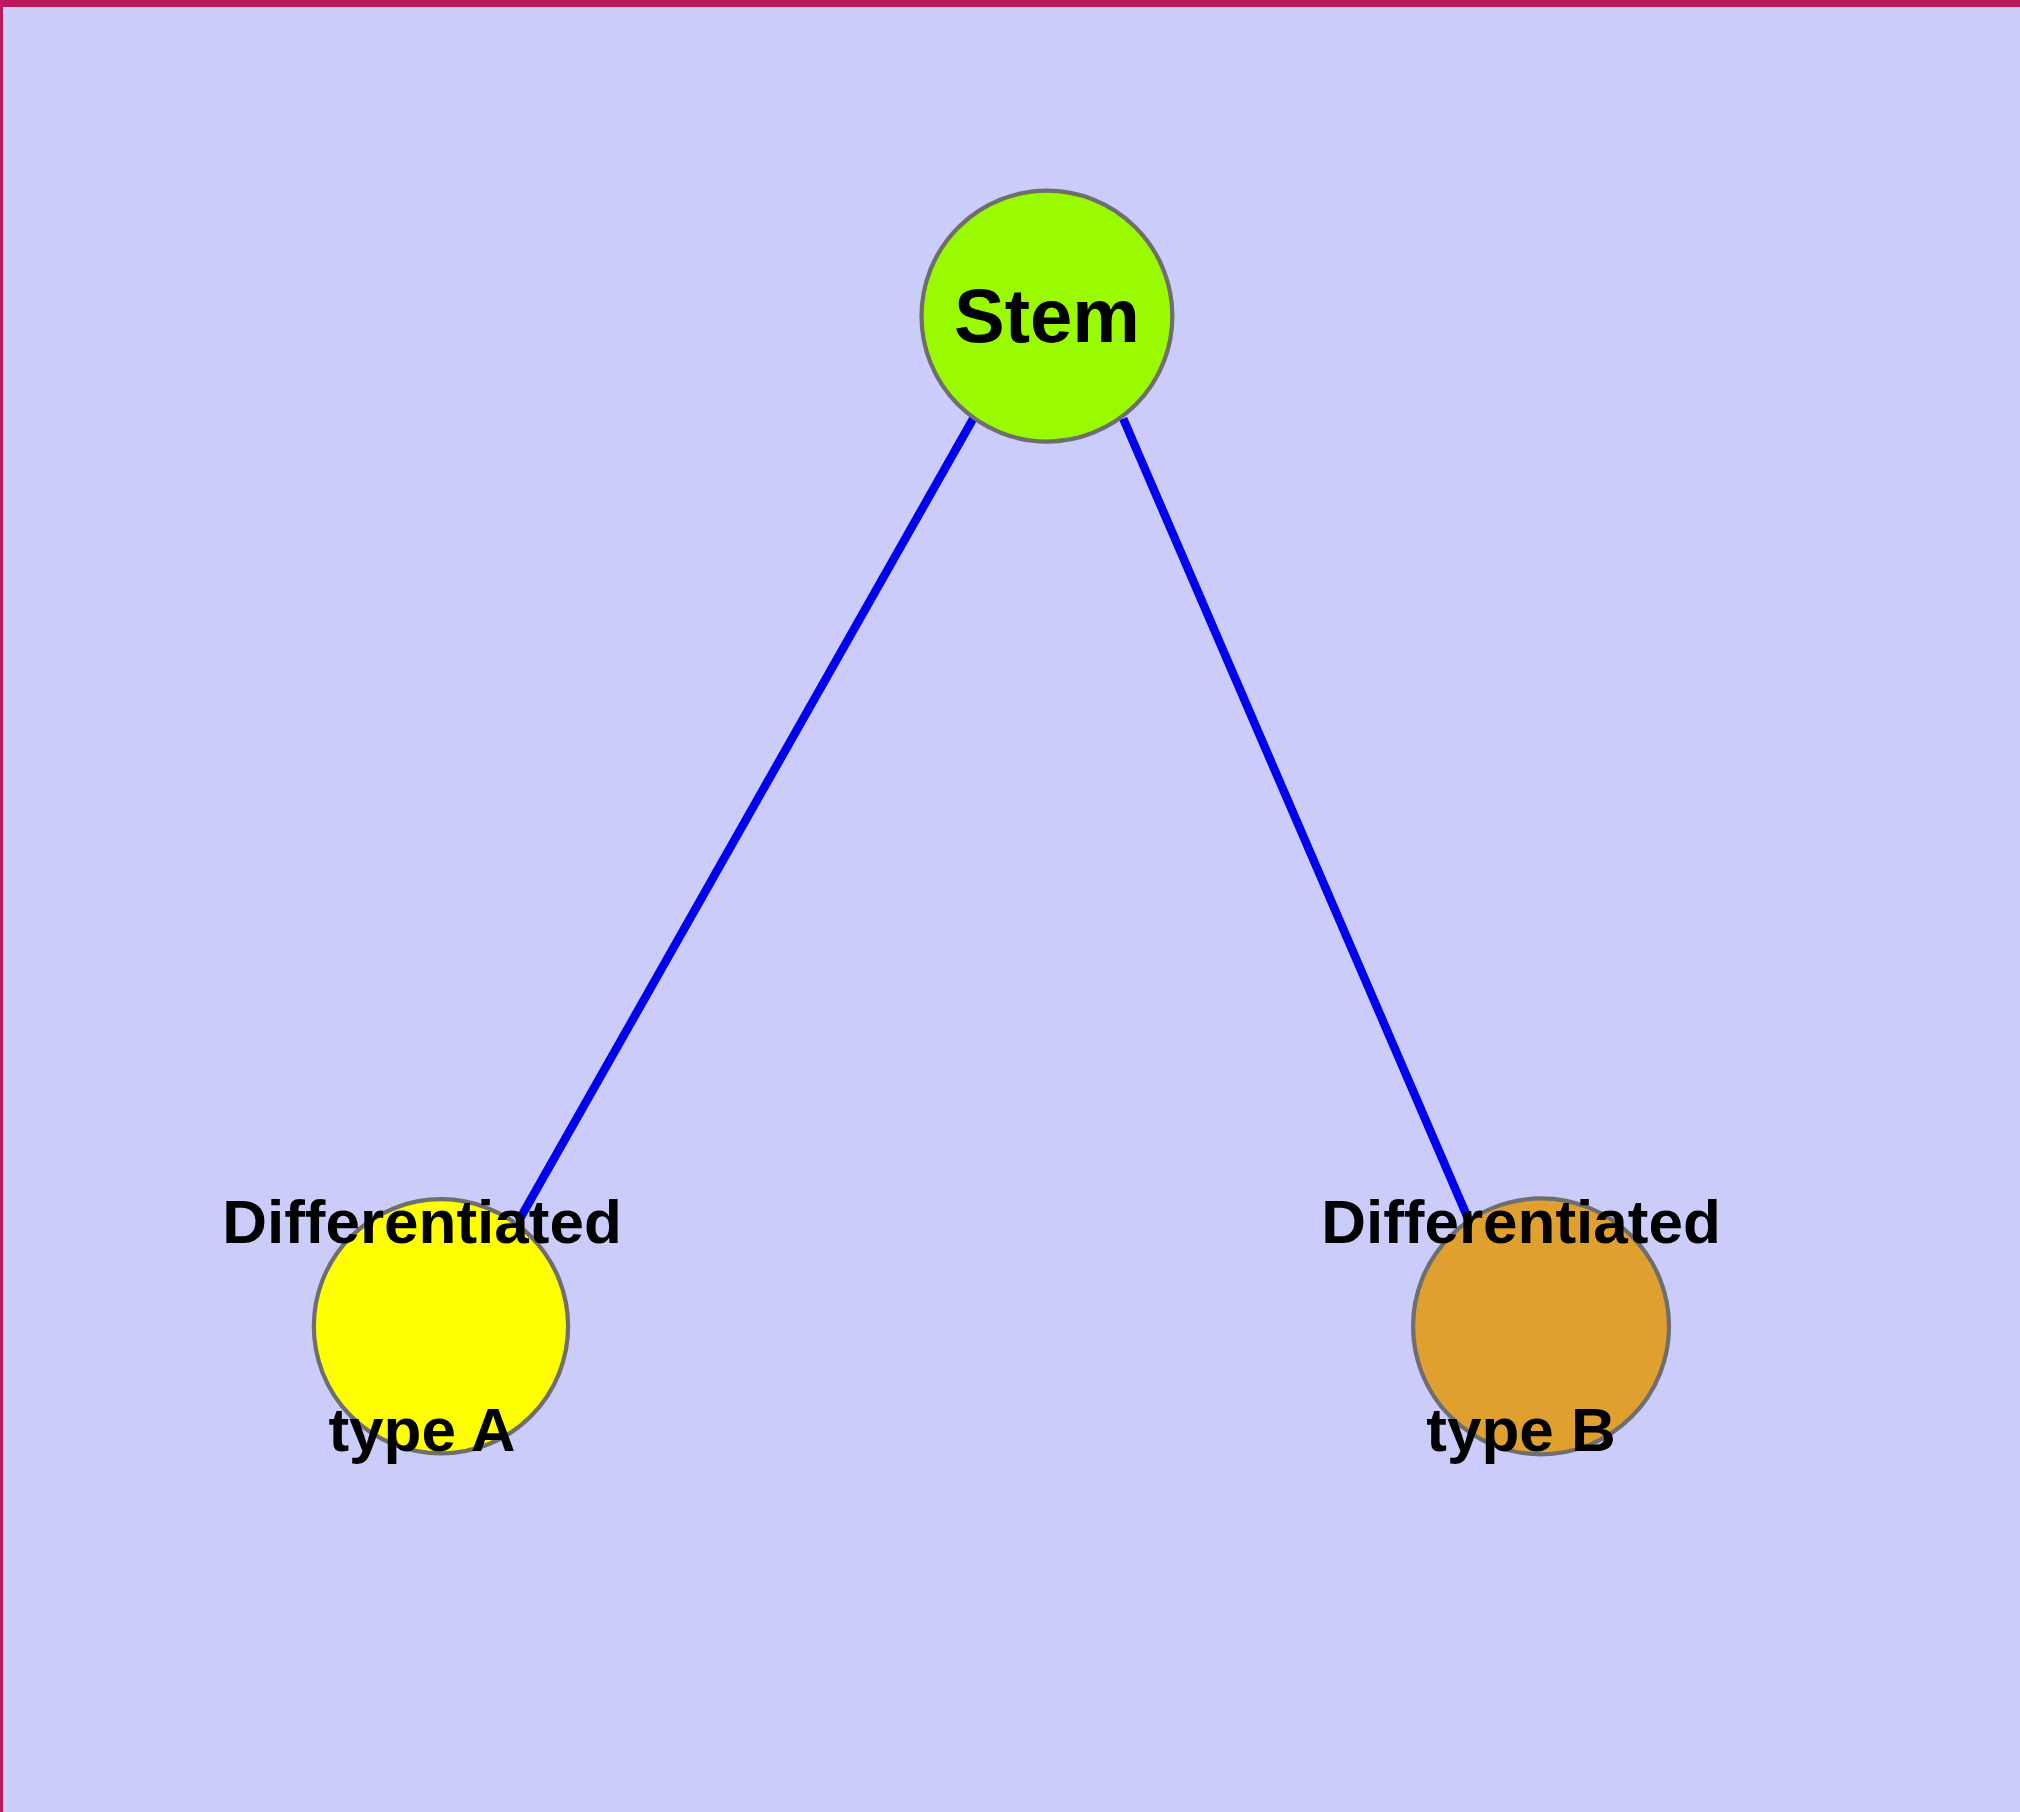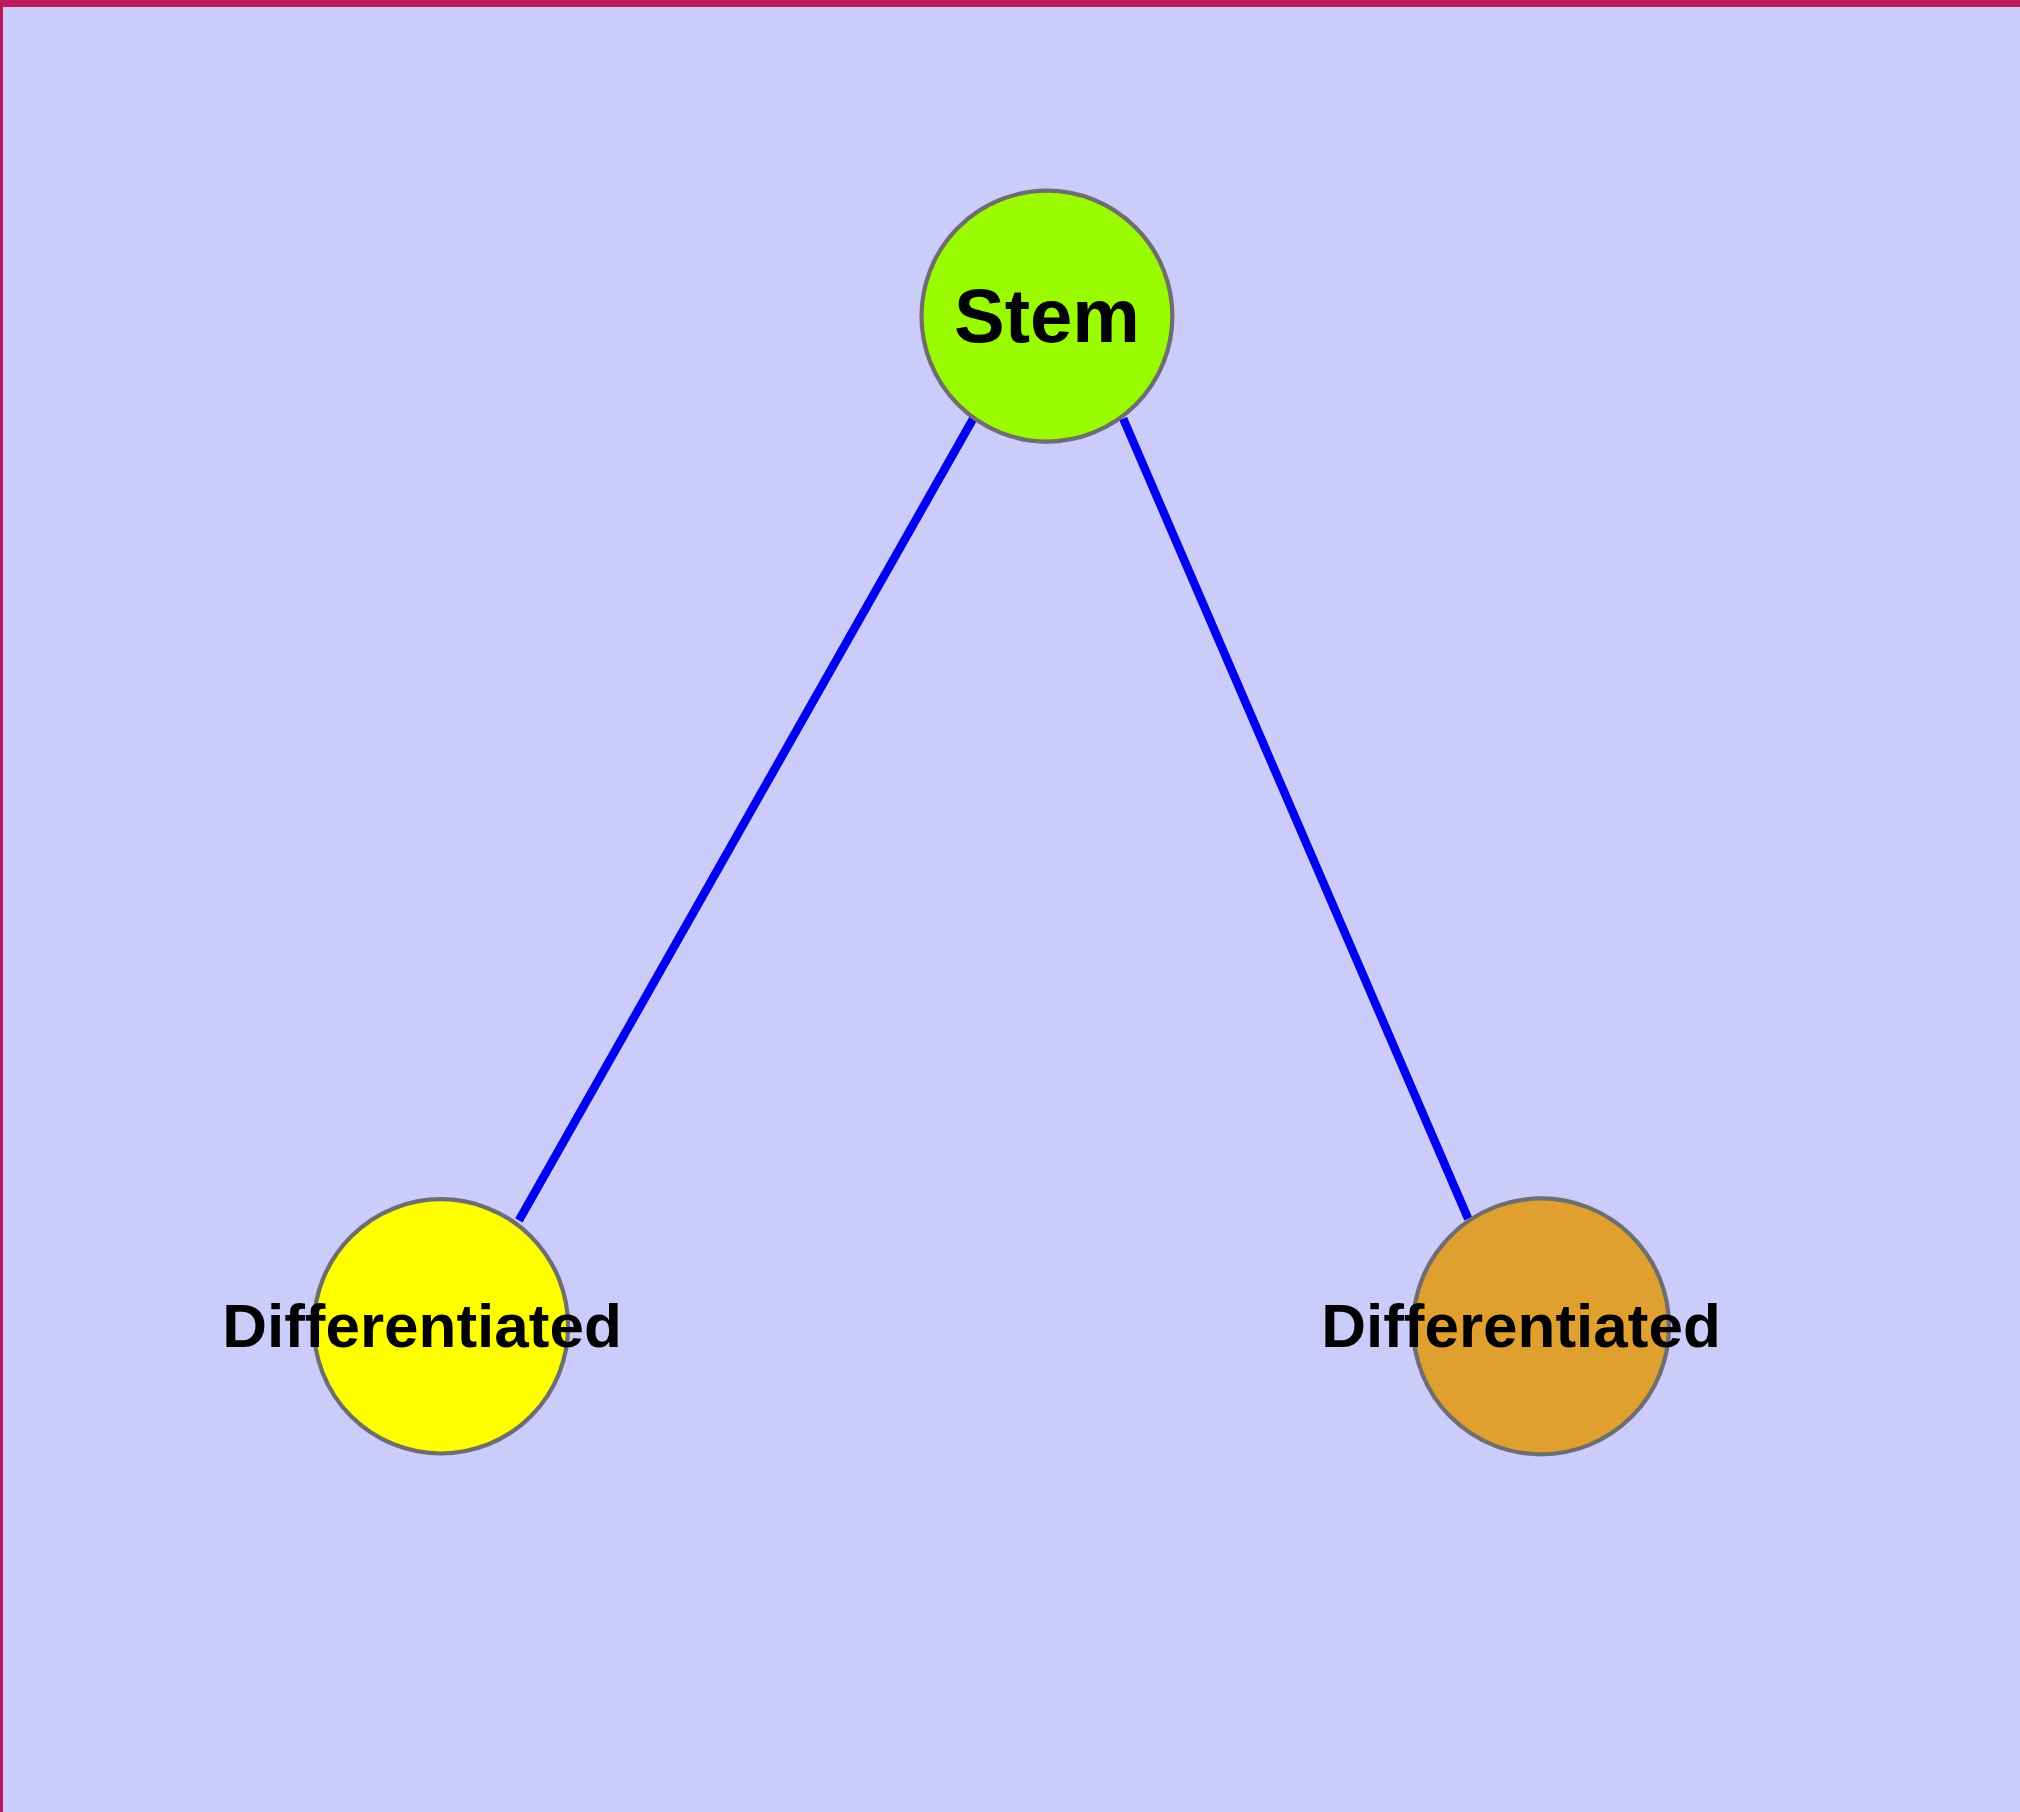--- a/index.html
+++ b/index.html
@@ -59,20 +59,22 @@
     <circle cx="520" cy="1565" r="150" fill="#ffff00" stroke="#6e6e6e" stroke-width="5"></circle>
     <circle cx="1818" cy="1565" r="151" fill="#e0a030" stroke="#6e6e6e" stroke-width="5"></circle>
   </svg>
 
   <div class="node-label label-stem" style="left:1047px; top:316px;">
     <div>Stem</div>
   </div>
 
   <div class="node-label label-diff" style="left:422px; top:1326px;">
     <div>Differentiated</div>
+    <div>type A</div>
   </div>
 
   <div class="node-label label-diff" style="left:1521px; top:1326px;">
     <div>Differentiated</div>
+    <div>type B</div>
   </div>
 
 </div>
 
 
 </body></html>

